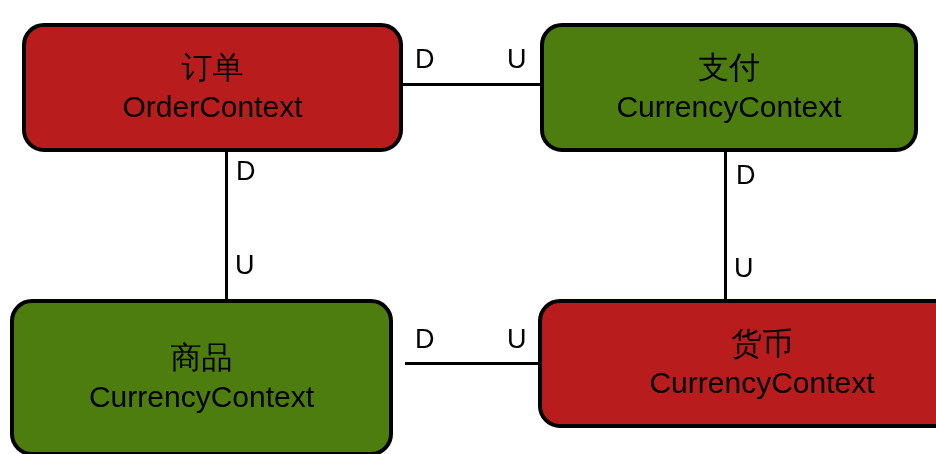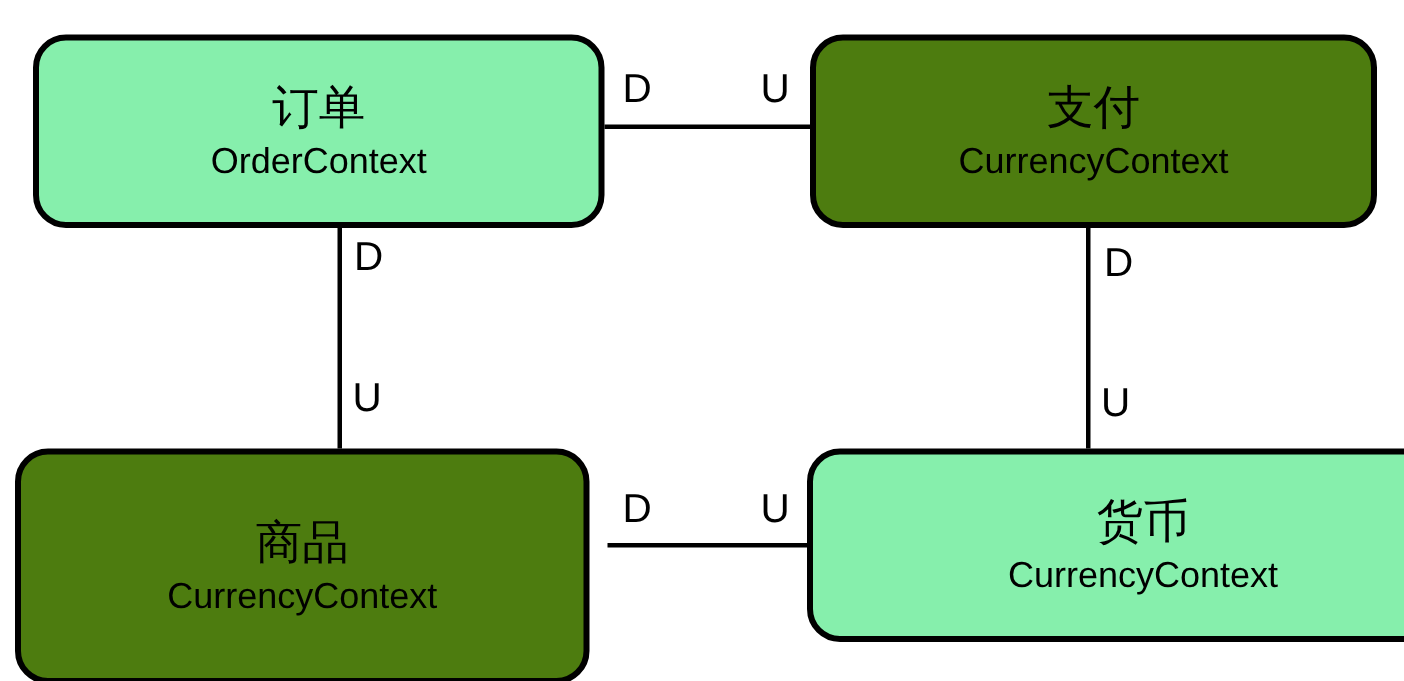--- a/index.html
+++ b/index.html
@@ -22,24 +22,24 @@
     border-radius: 22px;
     display: flex;
     flex-direction: column;
     align-items: center;
     justify-content: center;
     gap: 4px;
     color: #000000;
     text-align: center;
     line-height: 1.15;
   }
-  .node.fill-white { background: #86efac; text-align: right; }
+  .node.fill-white { background: #b91c1c; text-align: right; }
   .node.fill-gray  { background: #4d7c0f; }
   .node .zh { font-size: 31px; }
-  .node .en { font-size: 24px; }
+  .node .en { font-size: 30px; }
   .edge {
     position: absolute;
     background: #000000;
   }
   .edge.h { height: 3px; }
   .edge.v { width: 3px; }
   .edge-label {
     position: absolute;
     font-size: 27px;
     color: #000000;

